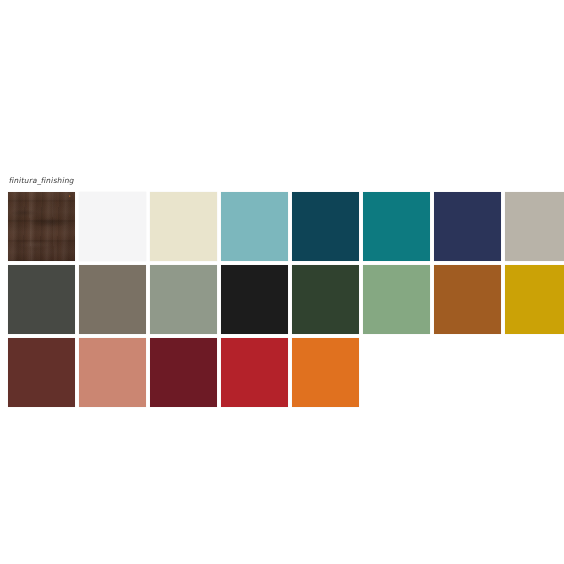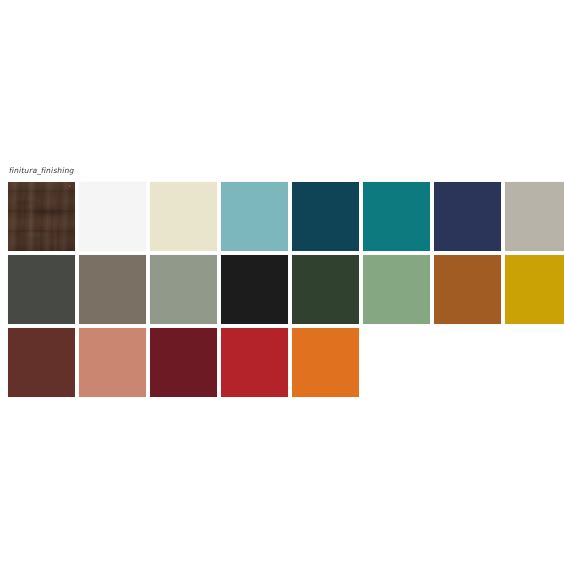--- a/index.html
+++ b/index.html
@@ -18,21 +18,21 @@
     position: absolute;
     left: 0;
     top: 0;
     width: 564px;
     height: 564px;
     background: #ffffff;
   }
   #swatch-panel {
     position: absolute;
     left: 8px;
-    top: 165px;
+    top: 175px;
     width: 550px;
   }
   #palette-label {
     font-family: "DejaVu Sans", sans-serif;
     font-size: 7.5px;
     font-style: italic;
     letter-spacing: 0.15px;
     color: #3a3a3a;
     line-height: 11px;
     margin: 0 0 6px 1px;

